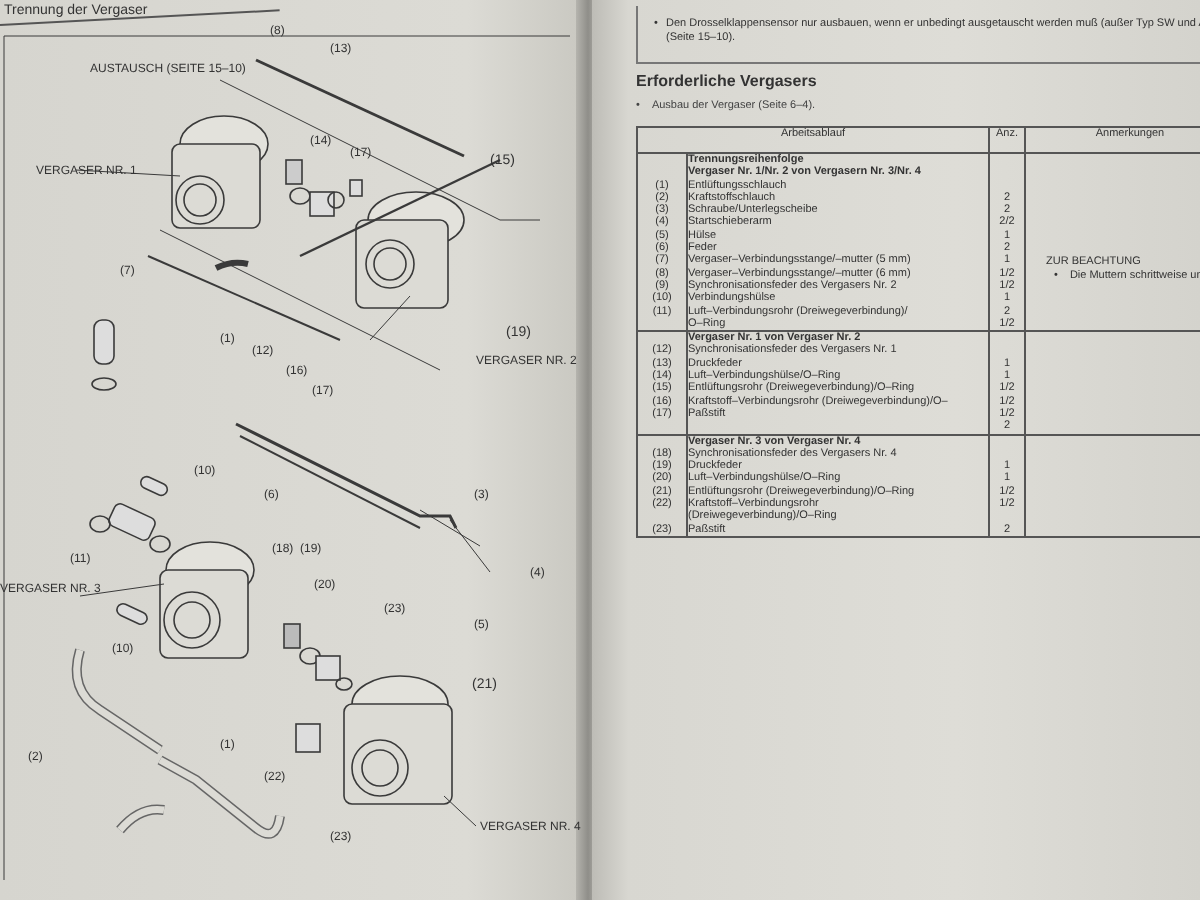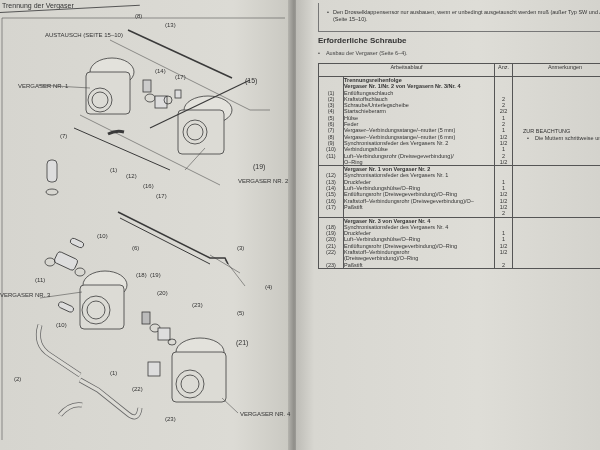--- a/index.html
+++ b/index.html
@@ -176,21 +176,21 @@
 <span class="lbl" style="left:14px;top:376px;">(2)</span>
 <span class="lbl" style="left:132px;top:386px;">(22)</span>
 <span class="lbl" style="left:165px;top:416px;">(23)</span>
 <span class="lbl" style="left:240px;top:411px;">VERGASER NR. 4</span>
 
 <div class="note-box">
   <span class="bullet">•</span>
   <span class="t1">Den Drosselklappensensor nur ausbauen, wenn er unbedingt ausgetauscht werden muß (außer Typ SW und AR). (Seite 15–10).</span>
 </div>
 
-<div class="h-required">Erforderliche Schraube</div>
+<div class="h-required">Erforderliche Vergasers</div>
 <div class="req-item">
   <span class="bullet">•</span><span>Ausbau der Vergaser (Seite 6–4).</span>
 </div>
 
 <table class="work">
   <tbody>
       <tr>
     <th colspan="2">Arbeitsablauf</th>
     <th class="col-qty">Anz.</th>
     <th>Anmerkungen</th>

